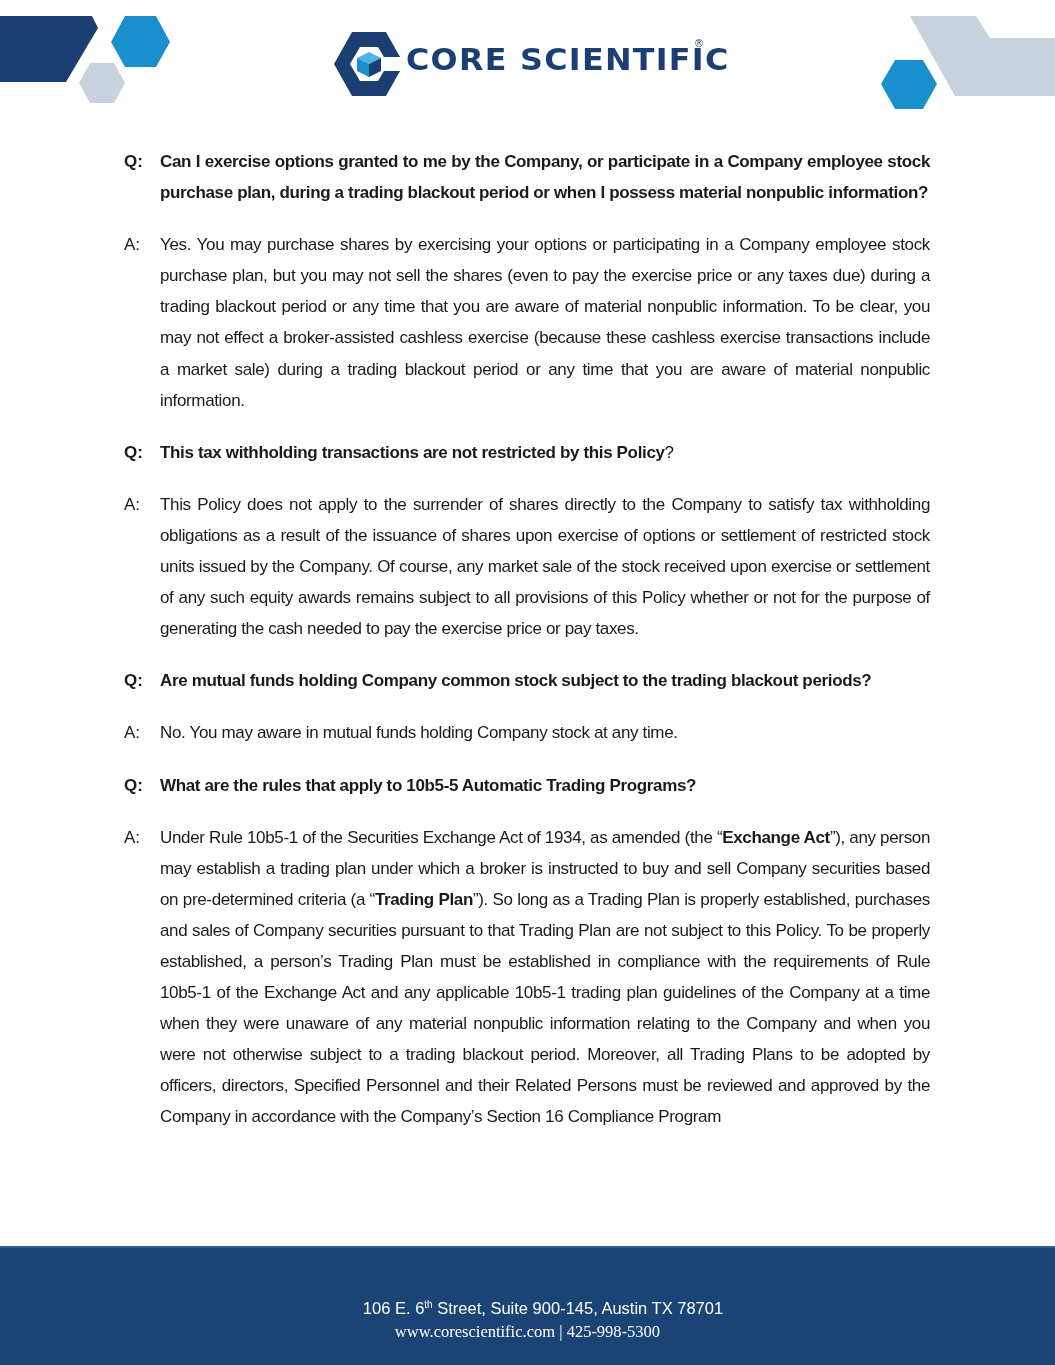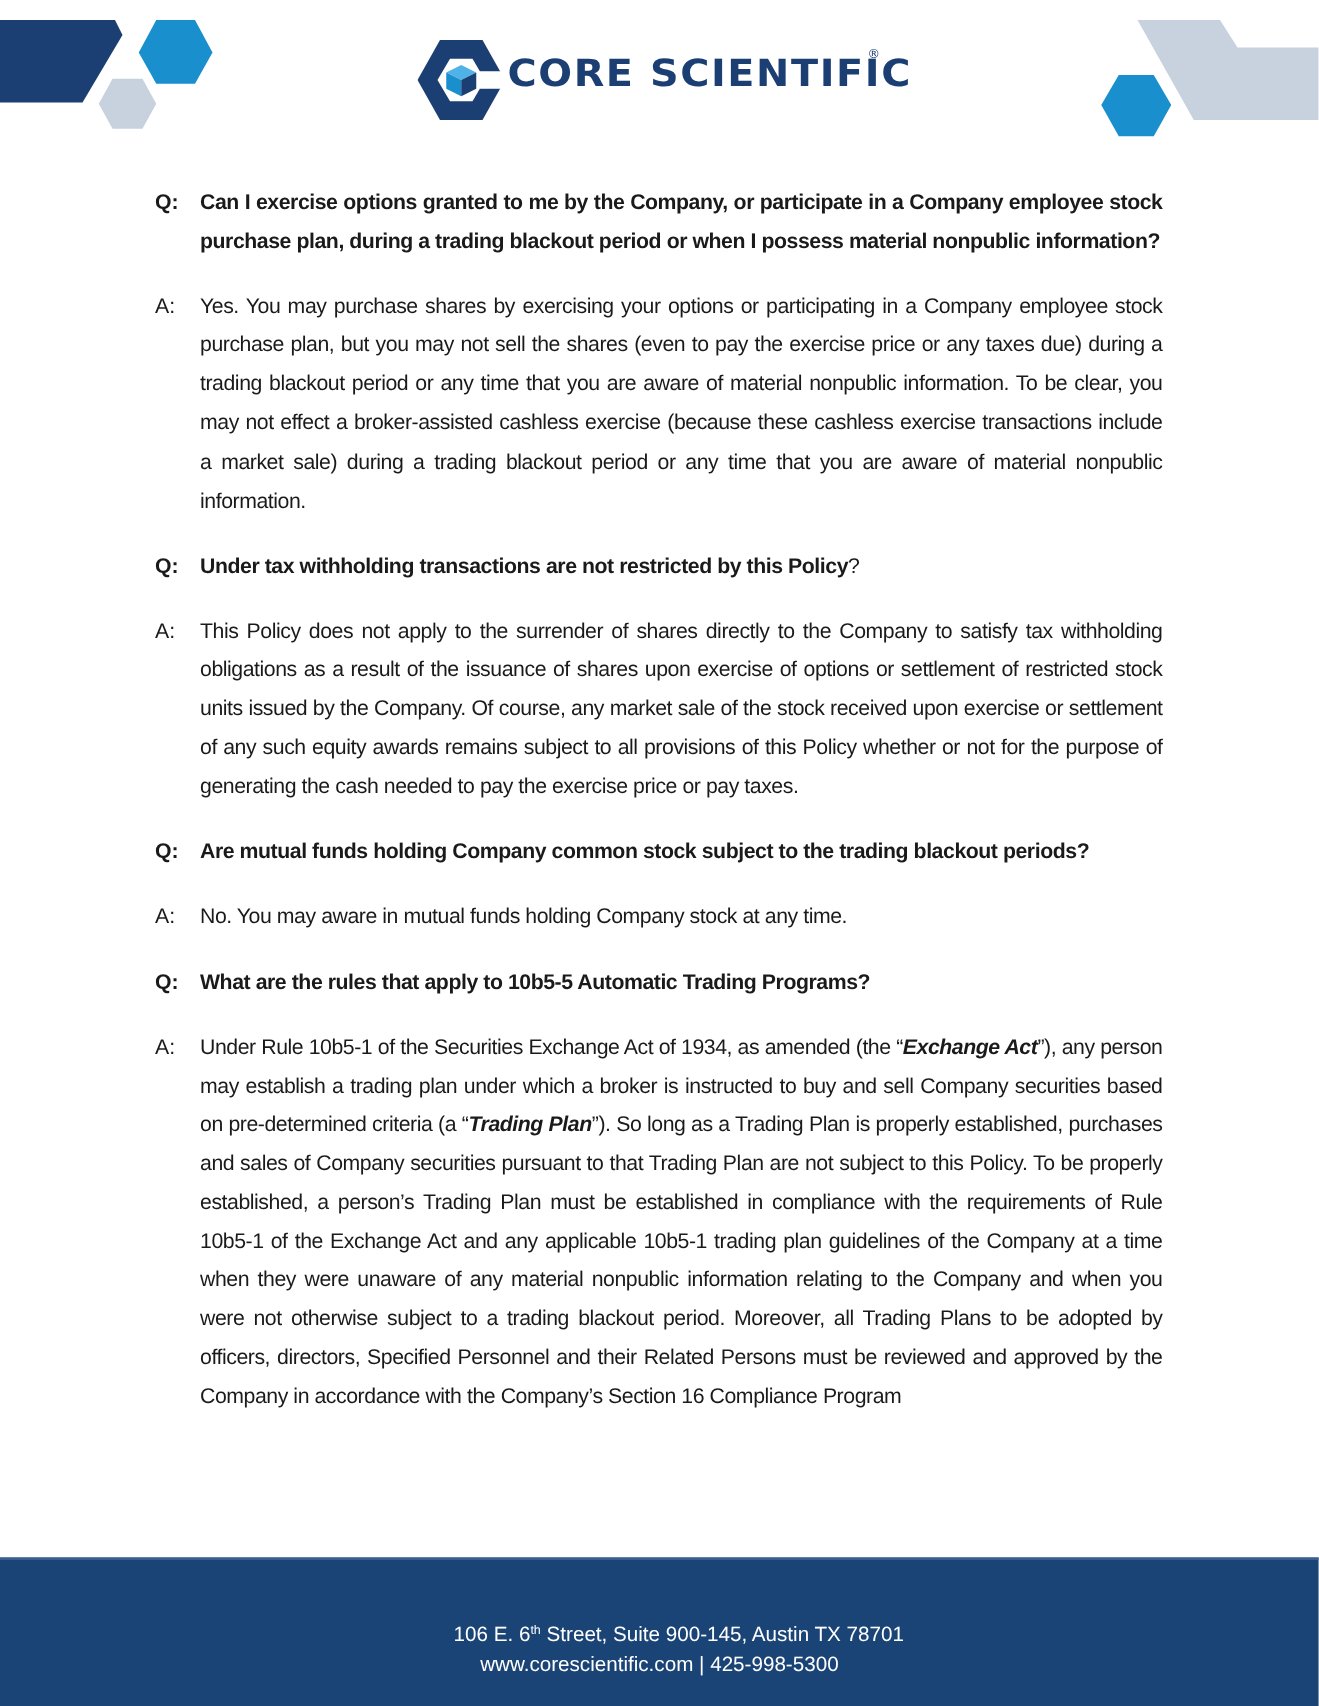--- a/index.html
+++ b/index.html
@@ -31,30 +31,30 @@
       font-size: 17px; line-height: 31px;
     }
     .qa .body {
       margin-left: 36px; font-size: 17px; line-height: 31.1px;
       text-align: justify; letter-spacing: -0.35px;
     }
     .qa.q .label, .qa.q .body { font-weight: bold; }
     .qa.a .label, .qa.a .body { font-weight: normal; }
     .gap { height: 21px; }
     .q-suffix { font-weight: normal; }
-    .bi { font-weight: bold; font-style: italic; }
+    .bi { font-weight: bold; }
     .ul { }
 
     .footer {
       position: absolute; left: 0; top: 1246px; width: 1055px; height: 119px;
       background: #1a4476; color: #ffffff; text-align: center;
       border-top: 2px solid #3a5f8f;
     }
     .footer .line1 { margin-top: 48px; font-size: 16.5px; line-height: 24px; margin-left: 31px; }
-    .footer .line2 { font-size: 16.5px; line-height: 24px; }
+    .footer .line2 { font-size: 16.5px; line-height: 24px; font-family: Liberation Serif, serif; }
     .footer sup { font-size: 10px; vertical-align: top; position: relative; top: -3px; }
   </style>
 </head>
 <body>
 
 <div class="header">
 
   <svg class="deco" style="left:0;top:0" width="180" height="110">
     <polygon points="0,16 92,16 98,28 66,82 0,82" fill="#1b3f73"></polygon>
     <polygon points="125,16 156,16 170,42 156,67 125,67 111,42" fill="#1a8fce"></polygon>
@@ -88,21 +88,21 @@
   </div>
   <div class="gap"></div>
   <div class="qa a">
     <span class="label">A:</span>
     <div class="body"><span>Yes. You may purchase shares by exercising your options or participating in a Company employee stock purchase plan, but you may not sell the shares (even to pay the exercise price or any taxes due) during a trading blackout period or any time that you are aware of material nonpublic information.  To be clear, you may </span><span class="ul">not</span><span> effect a broker-assisted cashless exercise (because these cashless exercise transactions include a market sale) during a trading blackout period or any time that you are aware of material nonpublic information.</span></div>
   </div>
   <div class="gap"></div>
 
   <div class="qa q">
     <span class="label">Q:</span>
-    <div class="body"><span>Under tax withholding transactions are not restricted by this Policy</span><span class="q-suffix">?</span></div>
+    <div class="body"><span>This tax withholding transactions are not restricted by this Policy</span><span class="q-suffix">?</span></div>
   </div>
   <div class="gap"></div>
   <div class="qa a">
     <span class="label">A:</span>
     <div class="body">This Policy does not apply to the surrender of shares directly to the Company to satisfy tax withholding obligations as a result of the issuance of shares upon exercise of options or settlement of restricted stock units issued by the Company.  Of course, any market sale of the stock received upon exercise or settlement of any such equity awards remains subject to all provisions of this Policy whether or not for the purpose of generating the cash needed to pay the exercise price or pay taxes.</div>
   </div>
   <div class="gap"></div>
 
   <div class="qa q">
     <span class="label">Q:</span>

